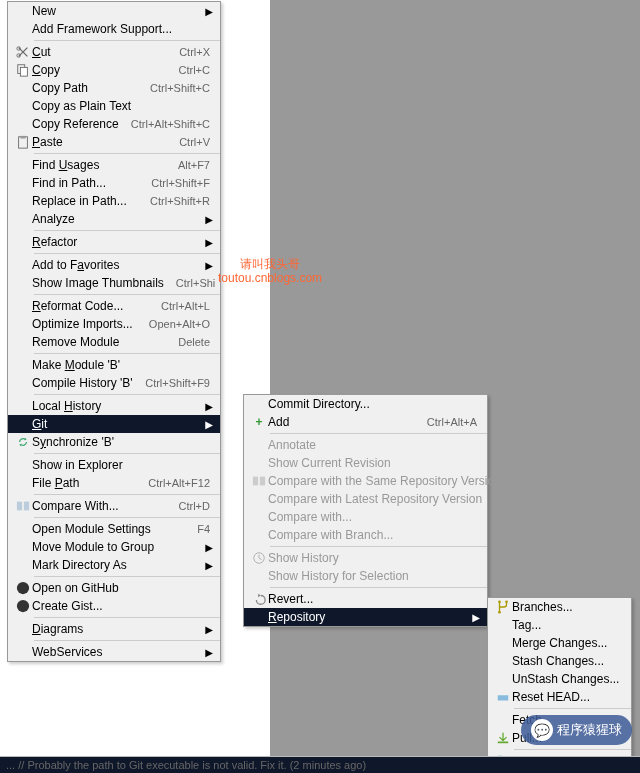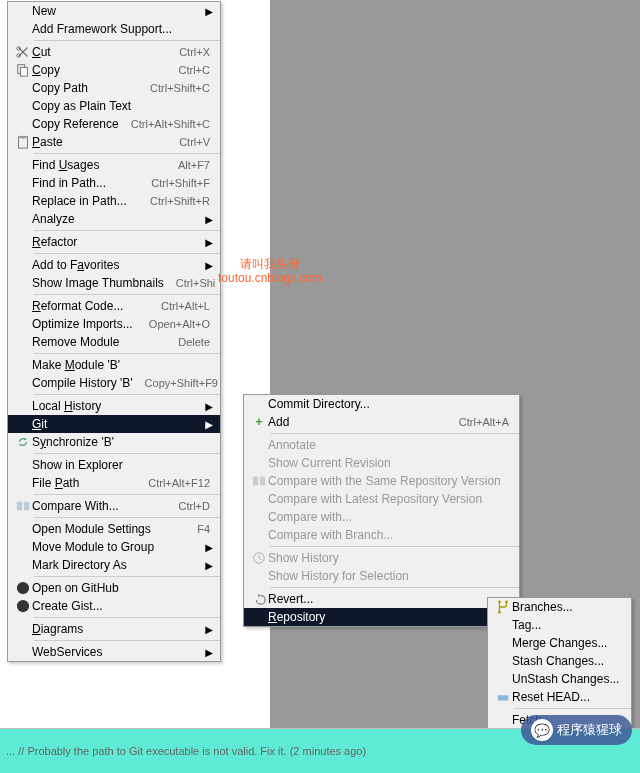--- a/index.html
+++ b/index.html
@@ -51,22 +51,22 @@
       background: rgba(60,90,150,0.85);
       color: white;
       border-radius: 16px;
       padding: 4px 10px;
       font-size: 13px;
       display: flex; align-items: center; gap: 4px;
       z-index: 60;
     }
     .statusbar {
       position: absolute; left: 0; bottom: 0; right: 0;
-      background: #5eead4; color: #666;
-      font-size: 11px; padding: 16px 6px;
+      background: #0f172a; color: #666;
+      font-size: 11px; padding: 2px 6px;
       border-top: 1px solid #bbb;
     }
     .editor-strip {
       position: absolute; left:0; top:0; width:270px; height:773px; background:#fff;
     }
   </style>
 </head>
 <body>
 
 <div class="editor-strip"></div>
@@ -182,21 +182,21 @@
       <span class="shortcut">Delete</span>
     </div>
   <div class="sep"></div>
   <div class="menu-item">
       <span class="icon-col"></span>
       <span class="label">Make <u>M</u>odule 'B'</span>
     </div>
   <div class="menu-item">
       <span class="icon-col"></span>
       <span class="label">Compile History 'B'</span>
-      <span class="shortcut">Copy+Shift+F9</span>
+      <span class="shortcut">Ctrl+Shift+F9</span>
     </div>
   <div class="sep"></div>
   <div class="menu-item">
       <span class="icon-col"></span>
       <span class="label">Local <u>H</u>istory</span>
       <span class="arrow">▶</span>
     </div>
   <div class="menu-item selected">
       <span class="icon-col"></span>
       <span class="label"><u>G</u>it</span>
@@ -272,21 +272,21 @@
       <span class="arrow">▶</span>
     </div>
   <div class="sep"></div>
   <div class="menu-item">
       <span class="icon-col"></span>
       <span class="label">WebServices</span>
       <span class="arrow">▶</span>
     </div>
 </div>
 
-<div class="menu" style="left:243px; top:394px; width:277px;">
+<div class="menu" style="left:243px; top:394px; width:245px;">
   <div class="menu-item">
       <span class="icon-col"></span>
       <span class="label">Commit Directory...</span>
     </div>
   <div class="menu-item">
       <span class="icon-col">
         <span style="color:#393;font-weight:bold">+</span>
       </span>
       <span class="label">Add</span>
       <span class="shortcut">Ctrl+Alt+A</span>

